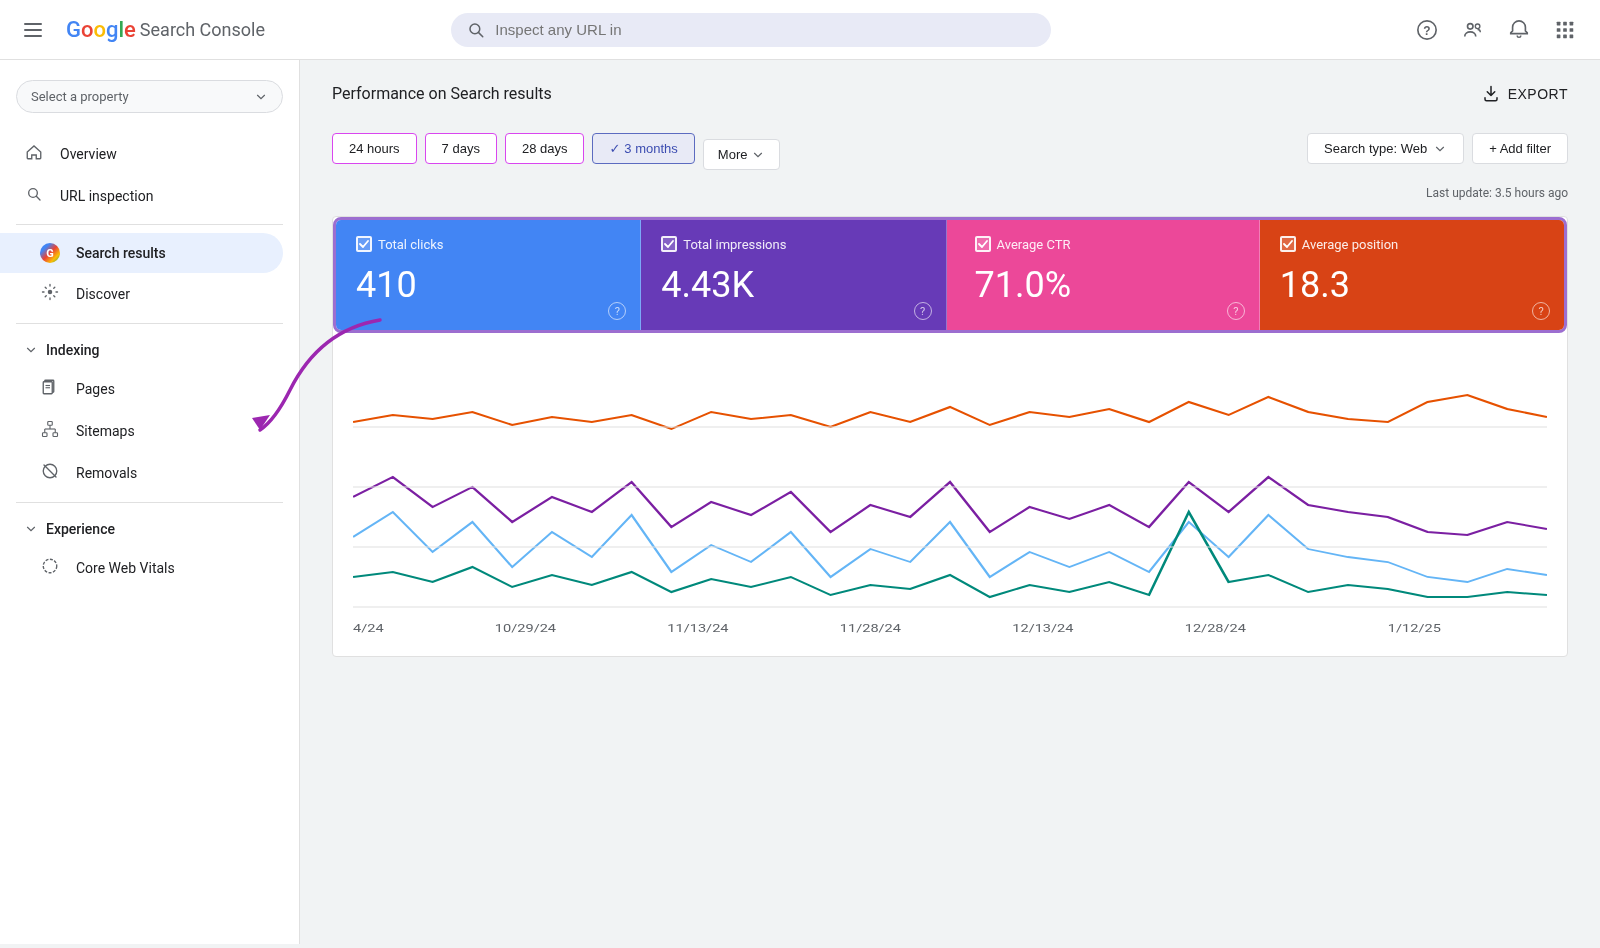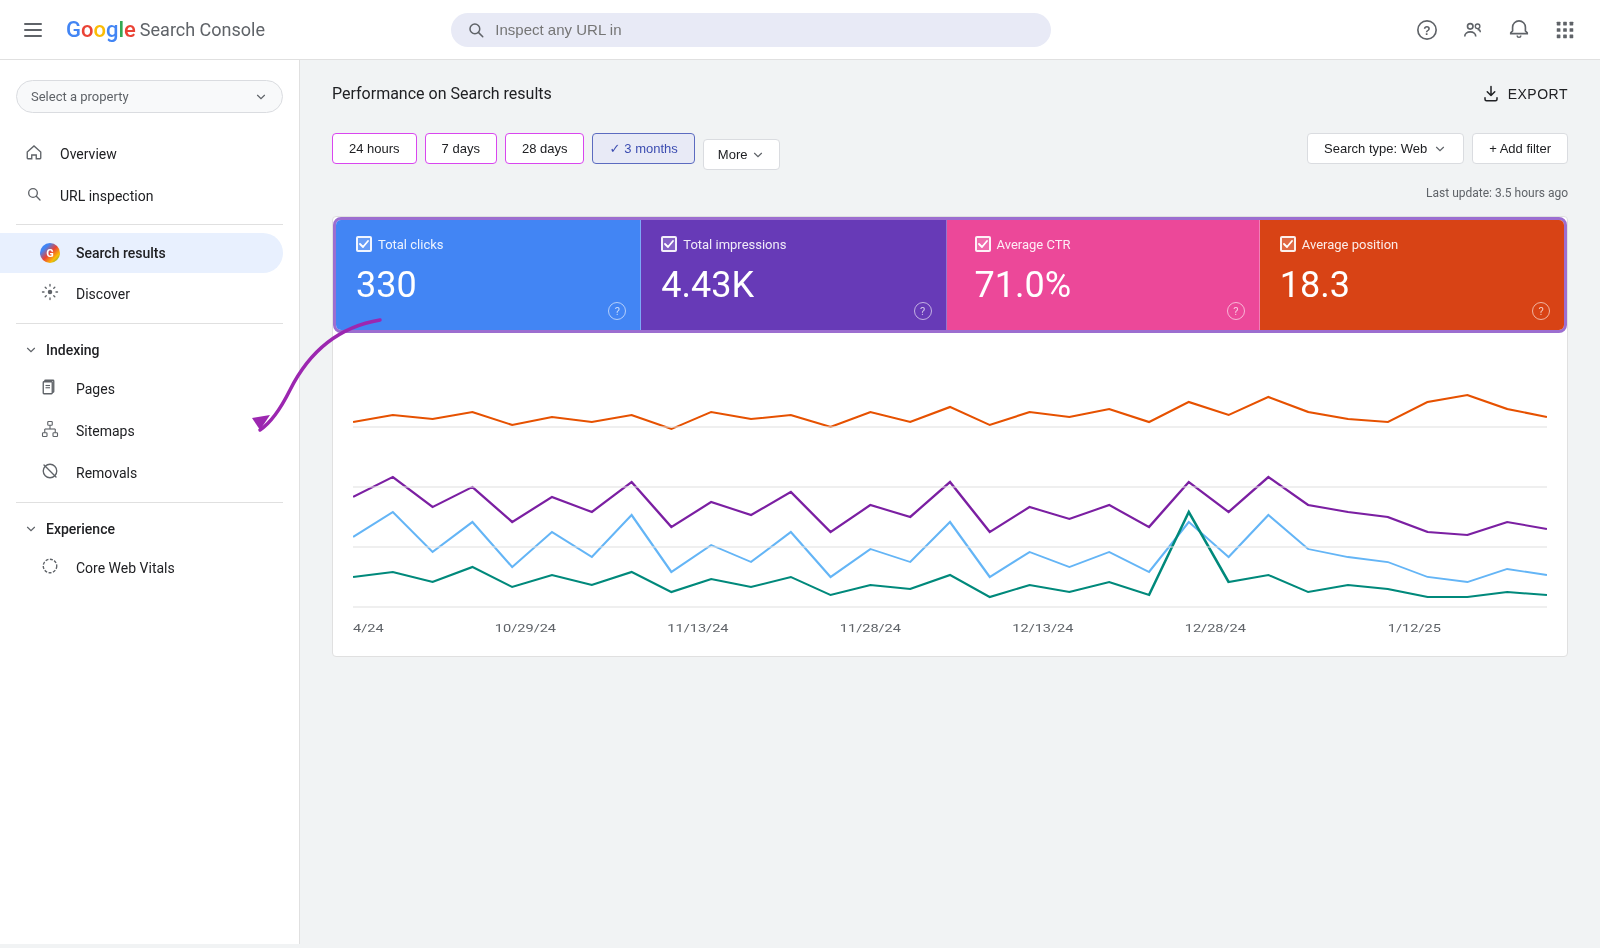--- a/index.html
+++ b/index.html
@@ -465,21 +465,21 @@
 
         <div class="metric-card metric-card-blue">
           <div class="metric-header">
             <div class="metric-checkbox">
               <svg width="10" height="8" viewBox="0 0 10 8" fill="none">
                 <path d="M1 4l3 3 5-6" stroke="white" stroke-width="1.8" stroke-linecap="round" stroke-linejoin="round"></path>
               </svg>
             </div>
             <span class="metric-label">Total clicks</span>
           </div>
-          <div class="metric-value">330</div>
+          <div class="metric-value">410</div>
           <div class="metric-help">?</div>
         </div>
 
         <div class="metric-card metric-card-purple">
           <div class="metric-header">
             <div class="metric-checkbox">
               <svg width="10" height="8" viewBox="0 0 10 8" fill="none">
                 <path d="M1 4l3 3 5-6" stroke="white" stroke-width="1.8" stroke-linecap="round" stroke-linejoin="round"></path>
               </svg>
             </div>

